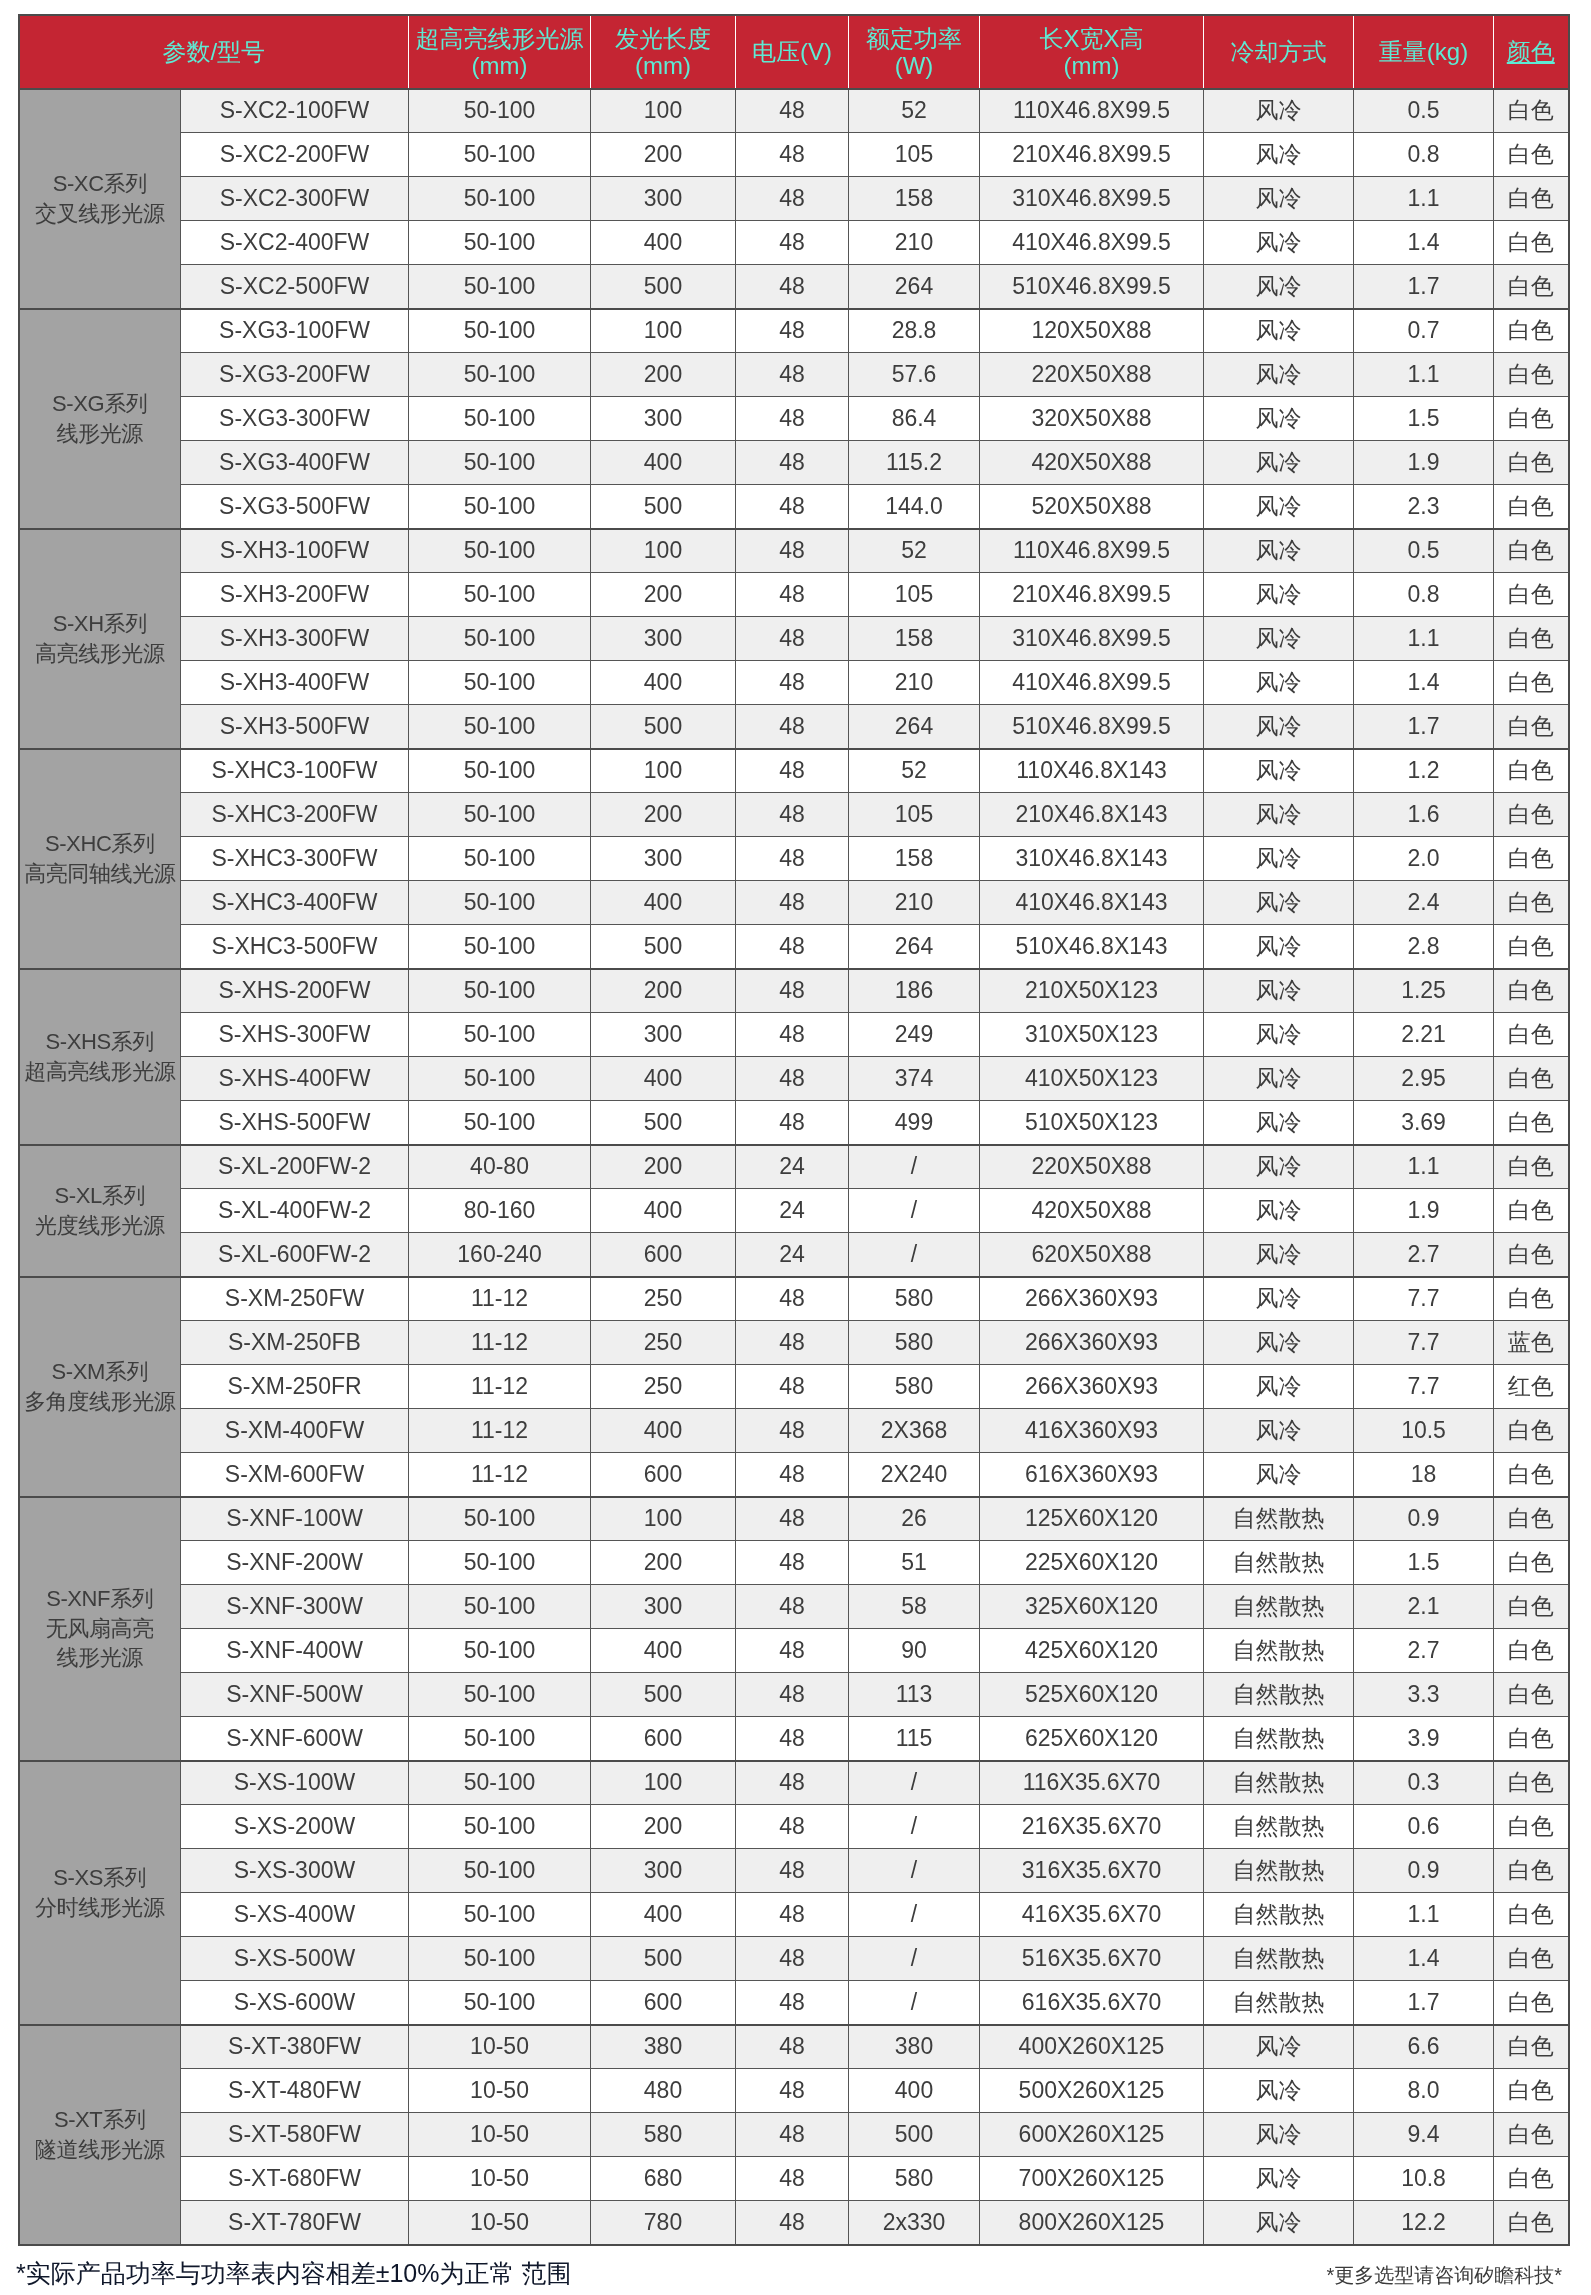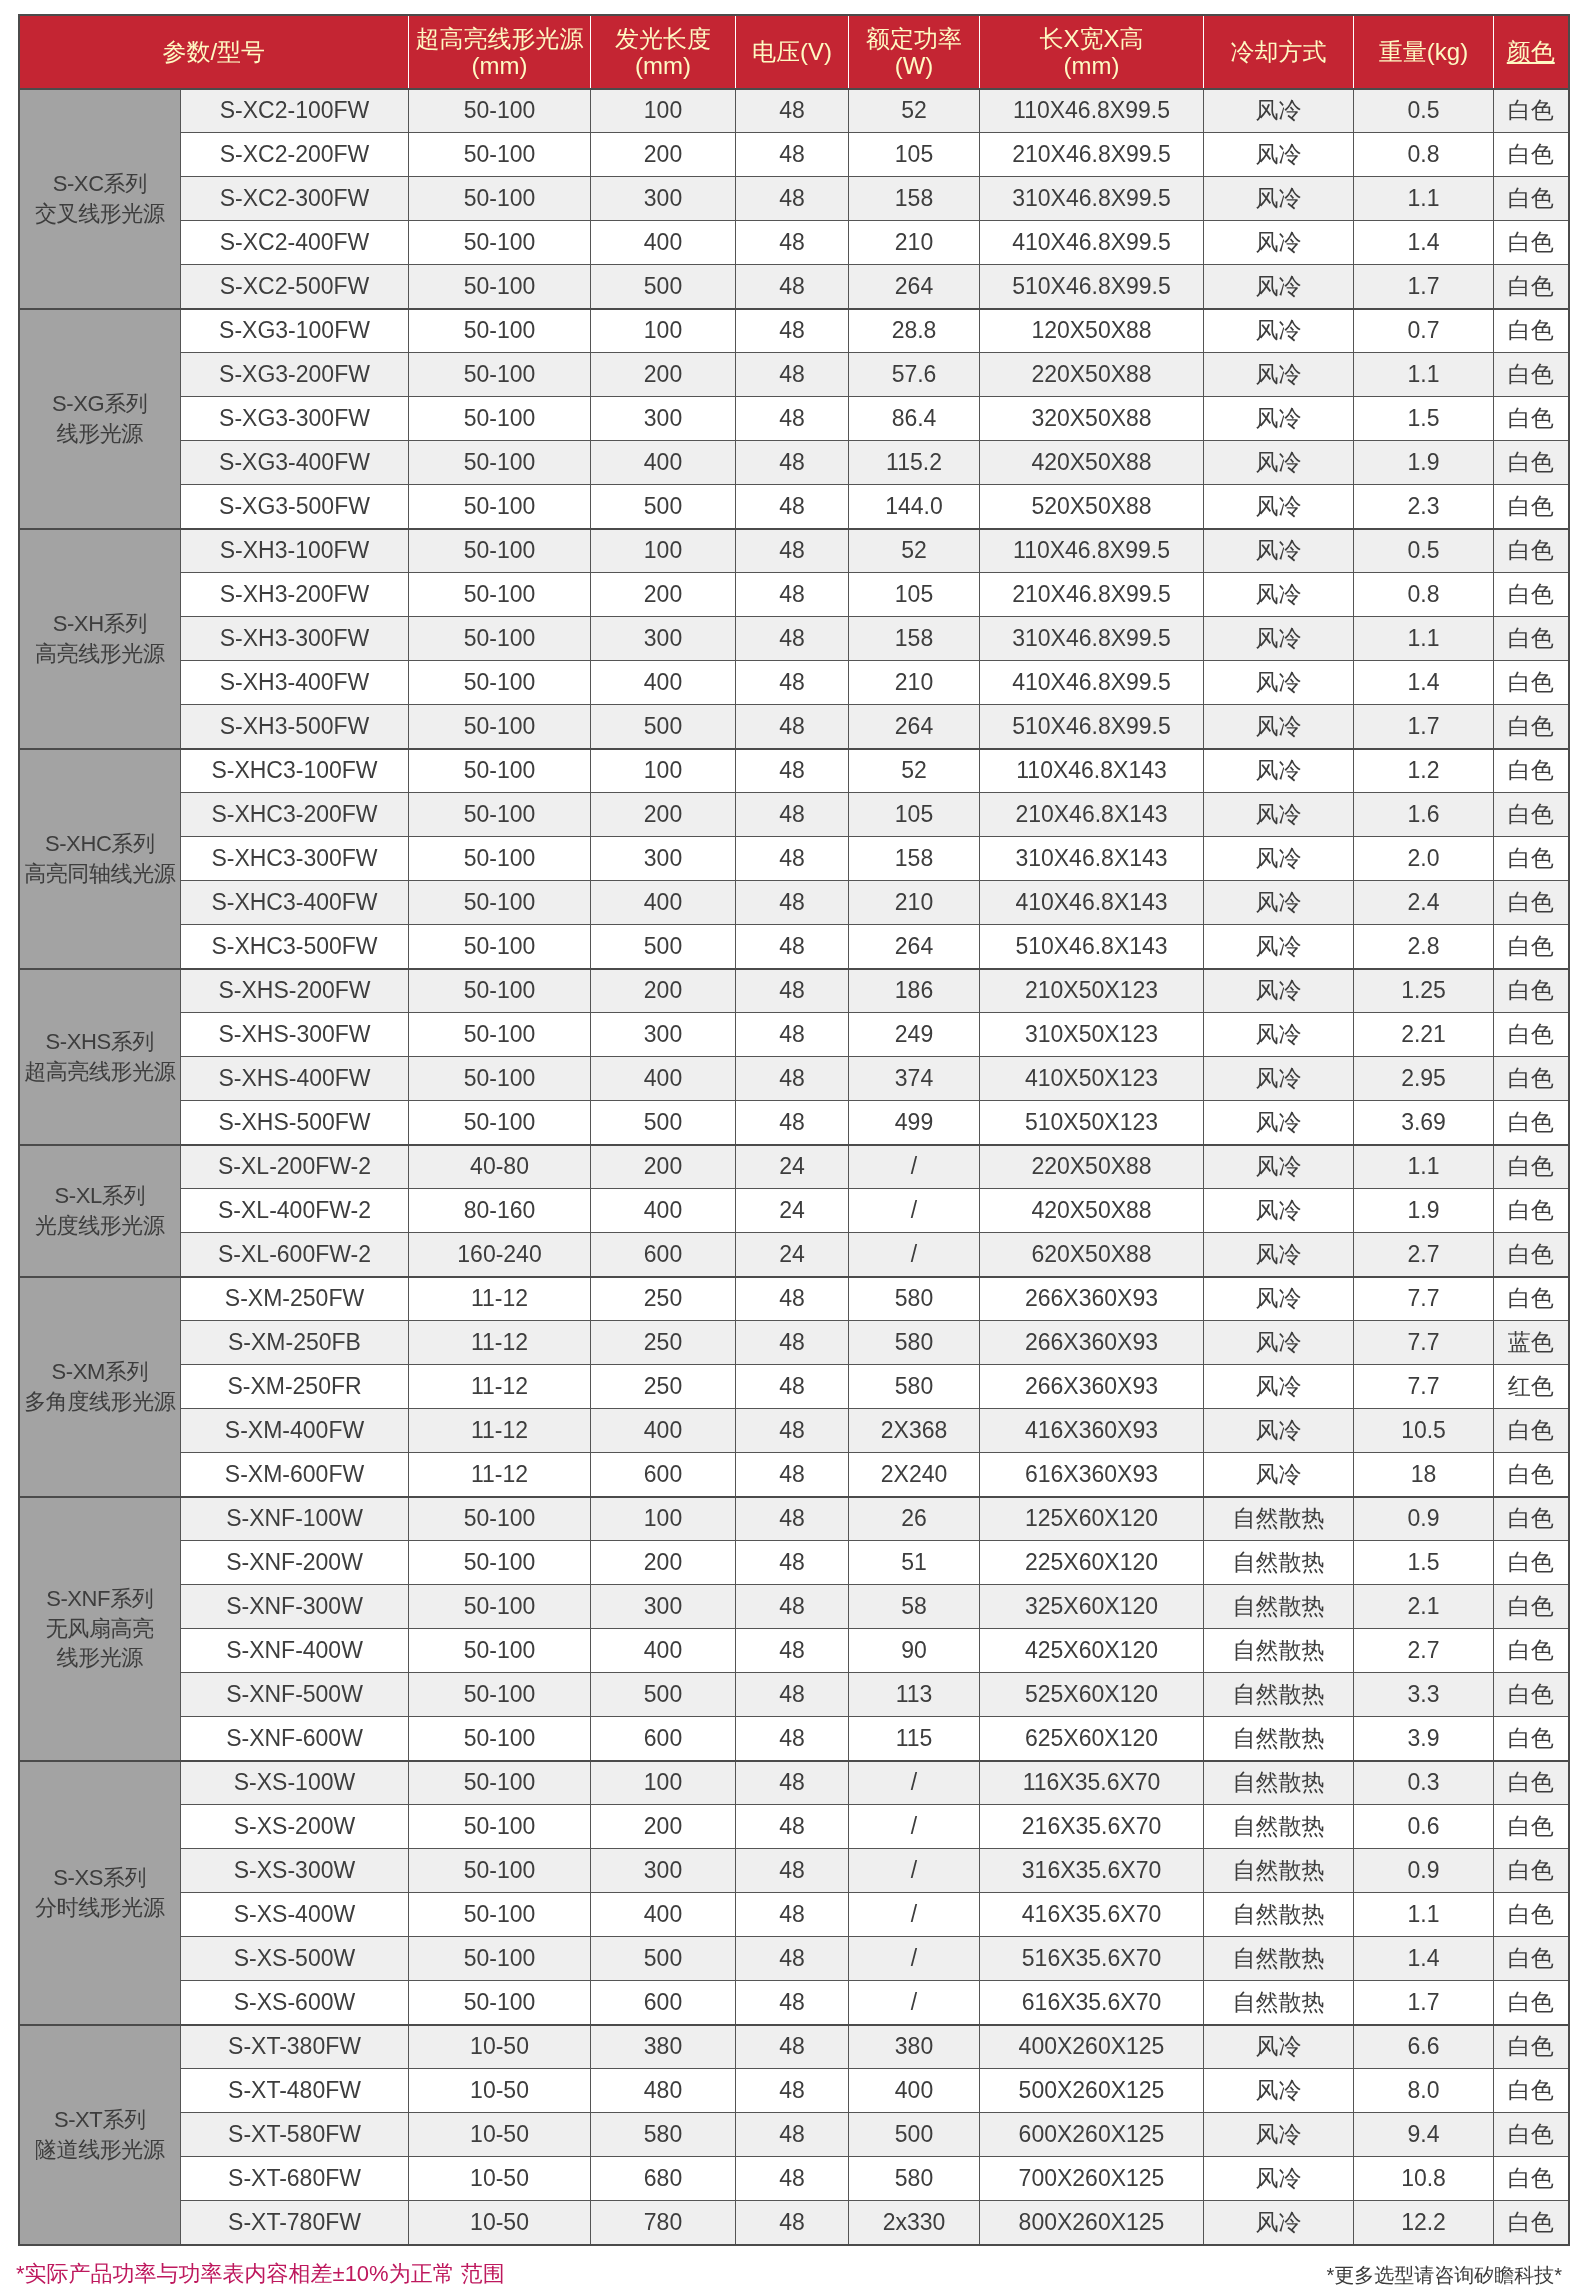--- a/index.html
+++ b/index.html
@@ -10,21 +10,21 @@
   }
   table.spec {
     position: absolute; left: 17.5px; top: 13.5px;
     width: 1549px;
     border-collapse: collapse;
     table-layout: fixed;
     border: 2.4px solid #4b4b4b;
   }
   thead tr { height: 74px; }
   th {
-    background: #c42533; color: #fef9c3; font-weight: normal;
+    background: #c42533; color: #5eead4; font-weight: normal;
     font-size: 24px; line-height: 27px;
     text-align: center; vertical-align: middle; padding: 0;
     border-left: 1.6px solid #ffffff; border-right: 1.6px solid #ffffff;
     border-top: 2.4px solid #4b4b4b; border-bottom: 2.4px solid #4b4b4b;
     white-space: nowrap;
   }
   th.first { border-left: 2.4px solid #4b4b4b; }
   th.last { border-right: 2.4px solid #4b4b4b; text-decoration: underline; }
   th .l { display: block; }
   tbody tr { height: 44px; }
@@ -34,21 +34,21 @@
     border: 1.6px solid #555555;
     white-space: nowrap; overflow: visible;
     background: #ffffff;
   }
   tr.shade td { background: #efefef; }
   tr.shade td.series, td.series { background: #a3a3a3; font-size: 22px; line-height: 29.4px; letter-spacing: -0.4px; }
   td.series .l { display: block; }
   tr.group-start td { border-top: 2.4px solid #4b4b4b; }
   .footer-left {
     position: absolute; left: 16px; top: 2259px;
-    font-size: 22px; line-height: 29px; color: #be185d; white-space: nowrap;
+    font-size: 25px; line-height: 29px; color: #0f172a; white-space: nowrap;
   }
   .footer-right {
     position: absolute; right: 29px; top: 2261px;
     font-size: 20px; line-height: 29px; color: #3a3a3a; white-space: nowrap;
   }
 </style>
 </head>
 <body>
 
 <table class="spec">

